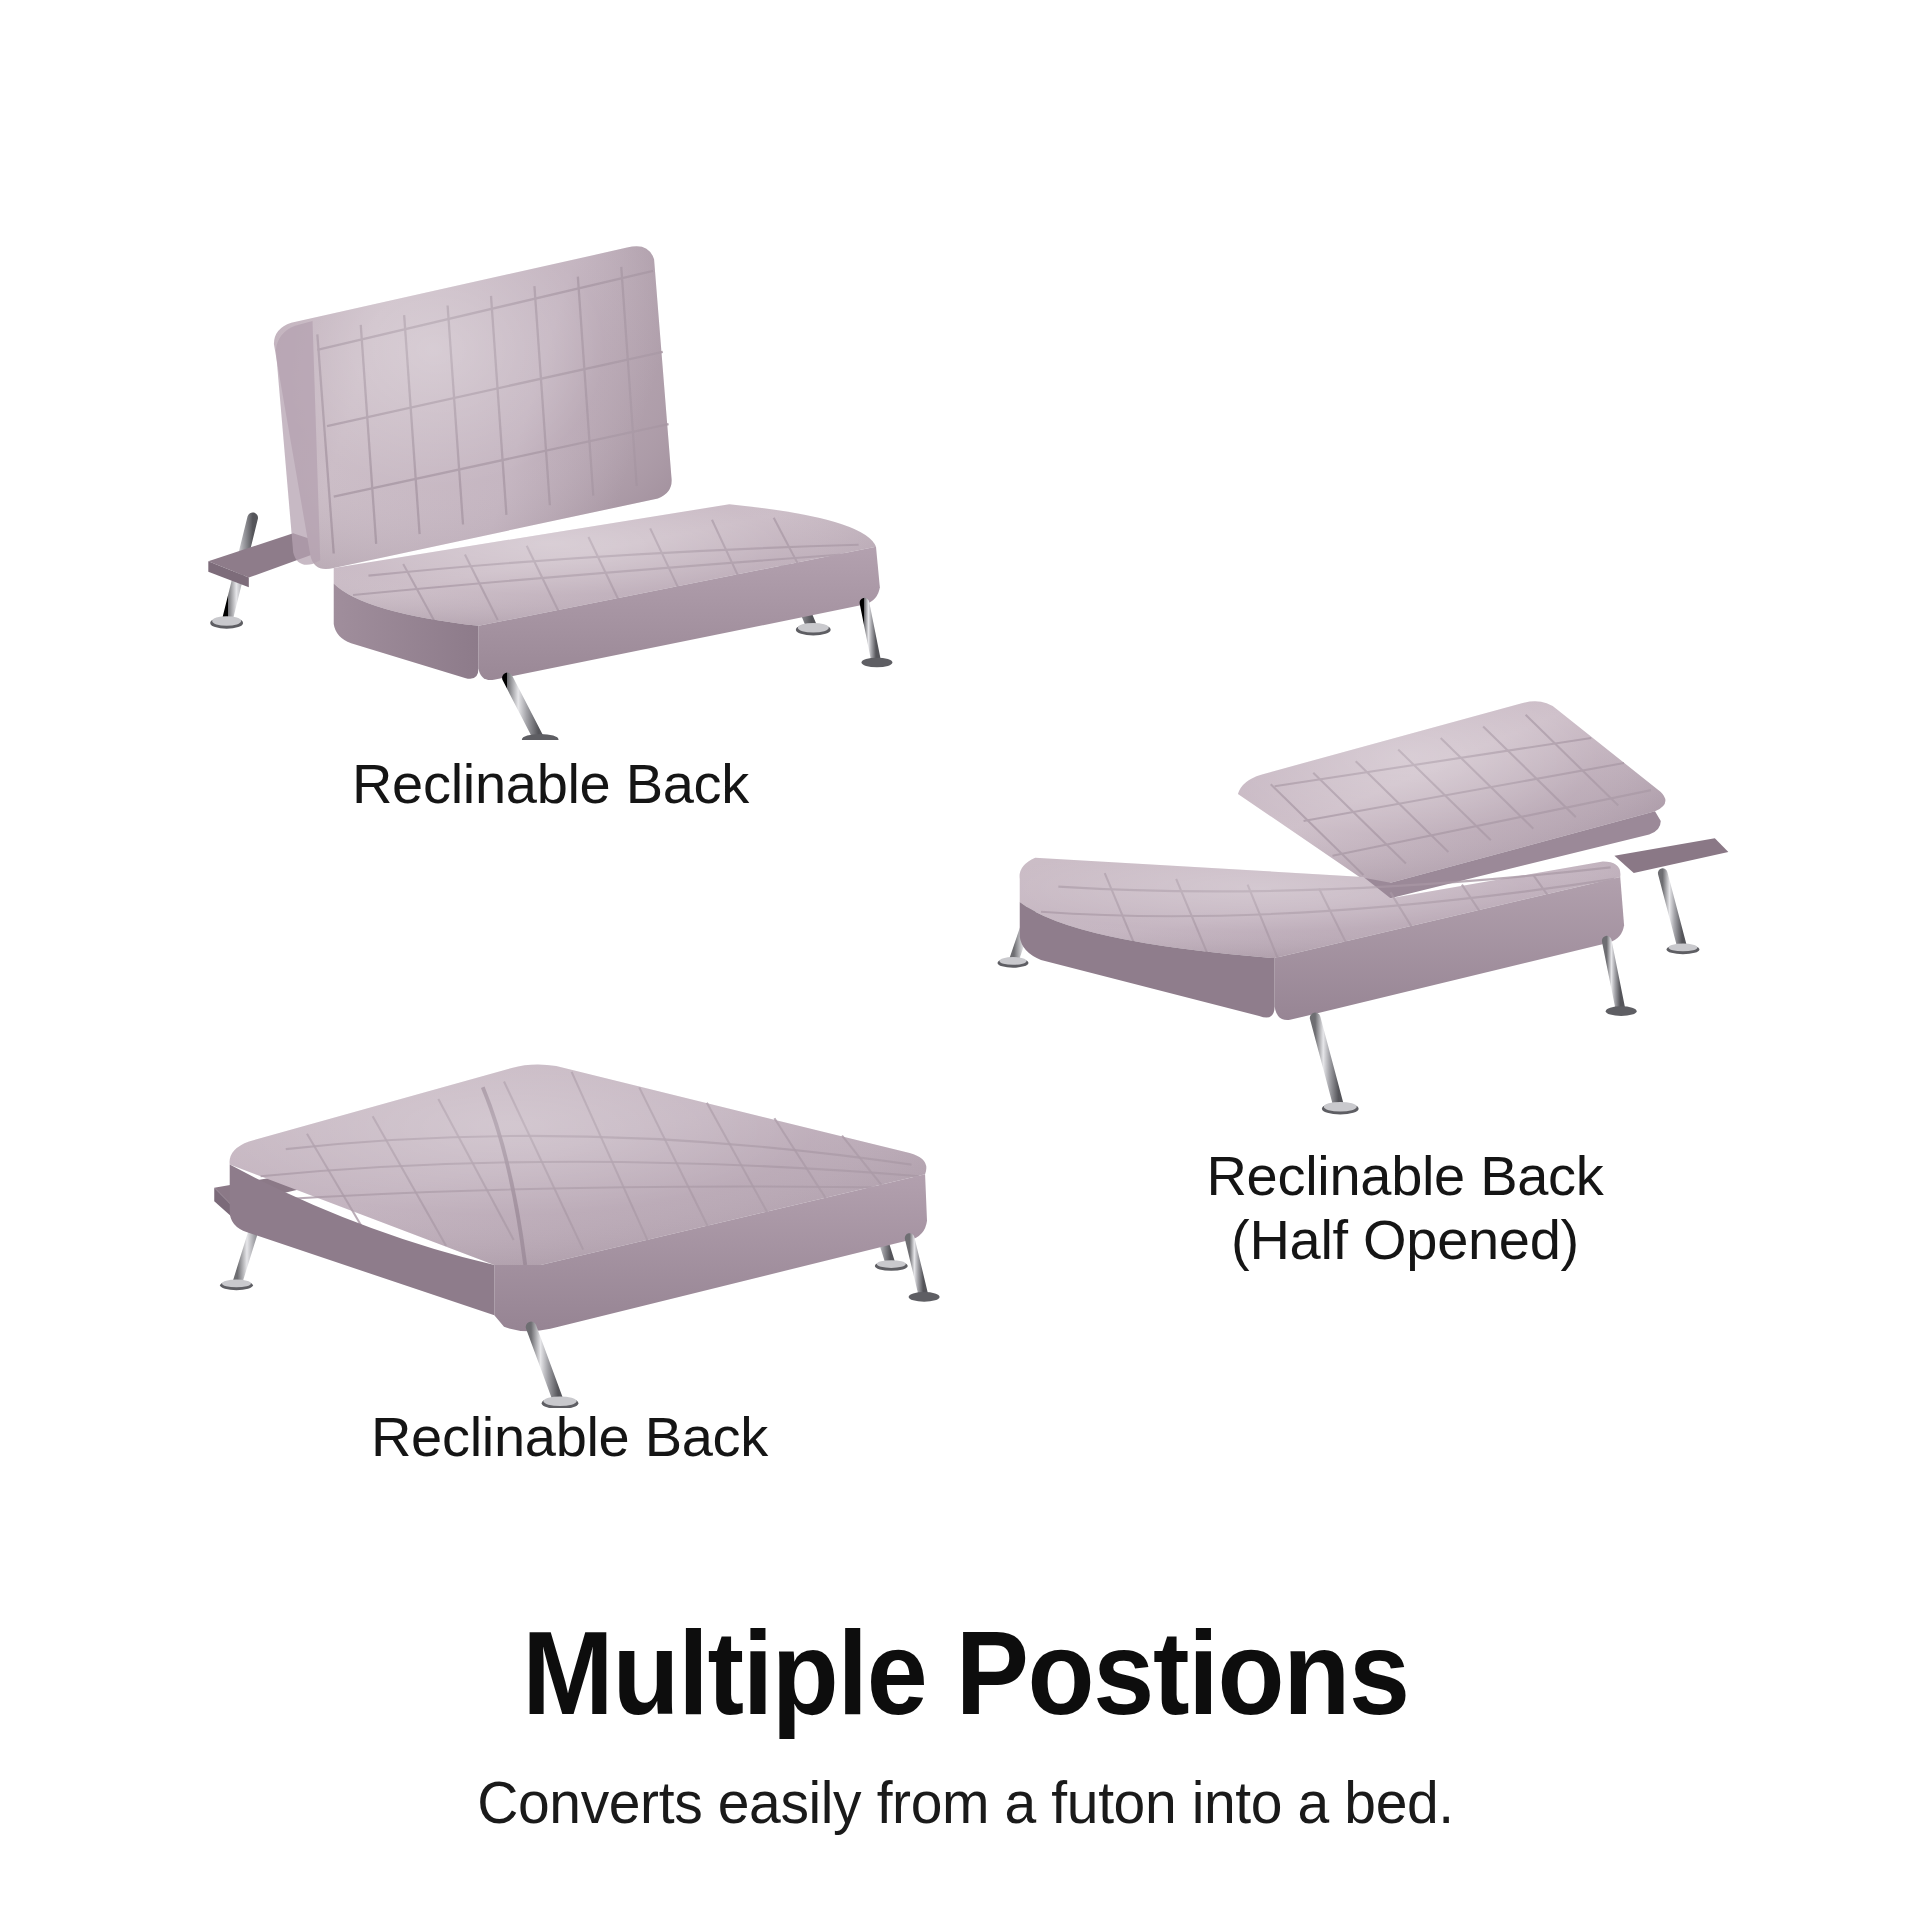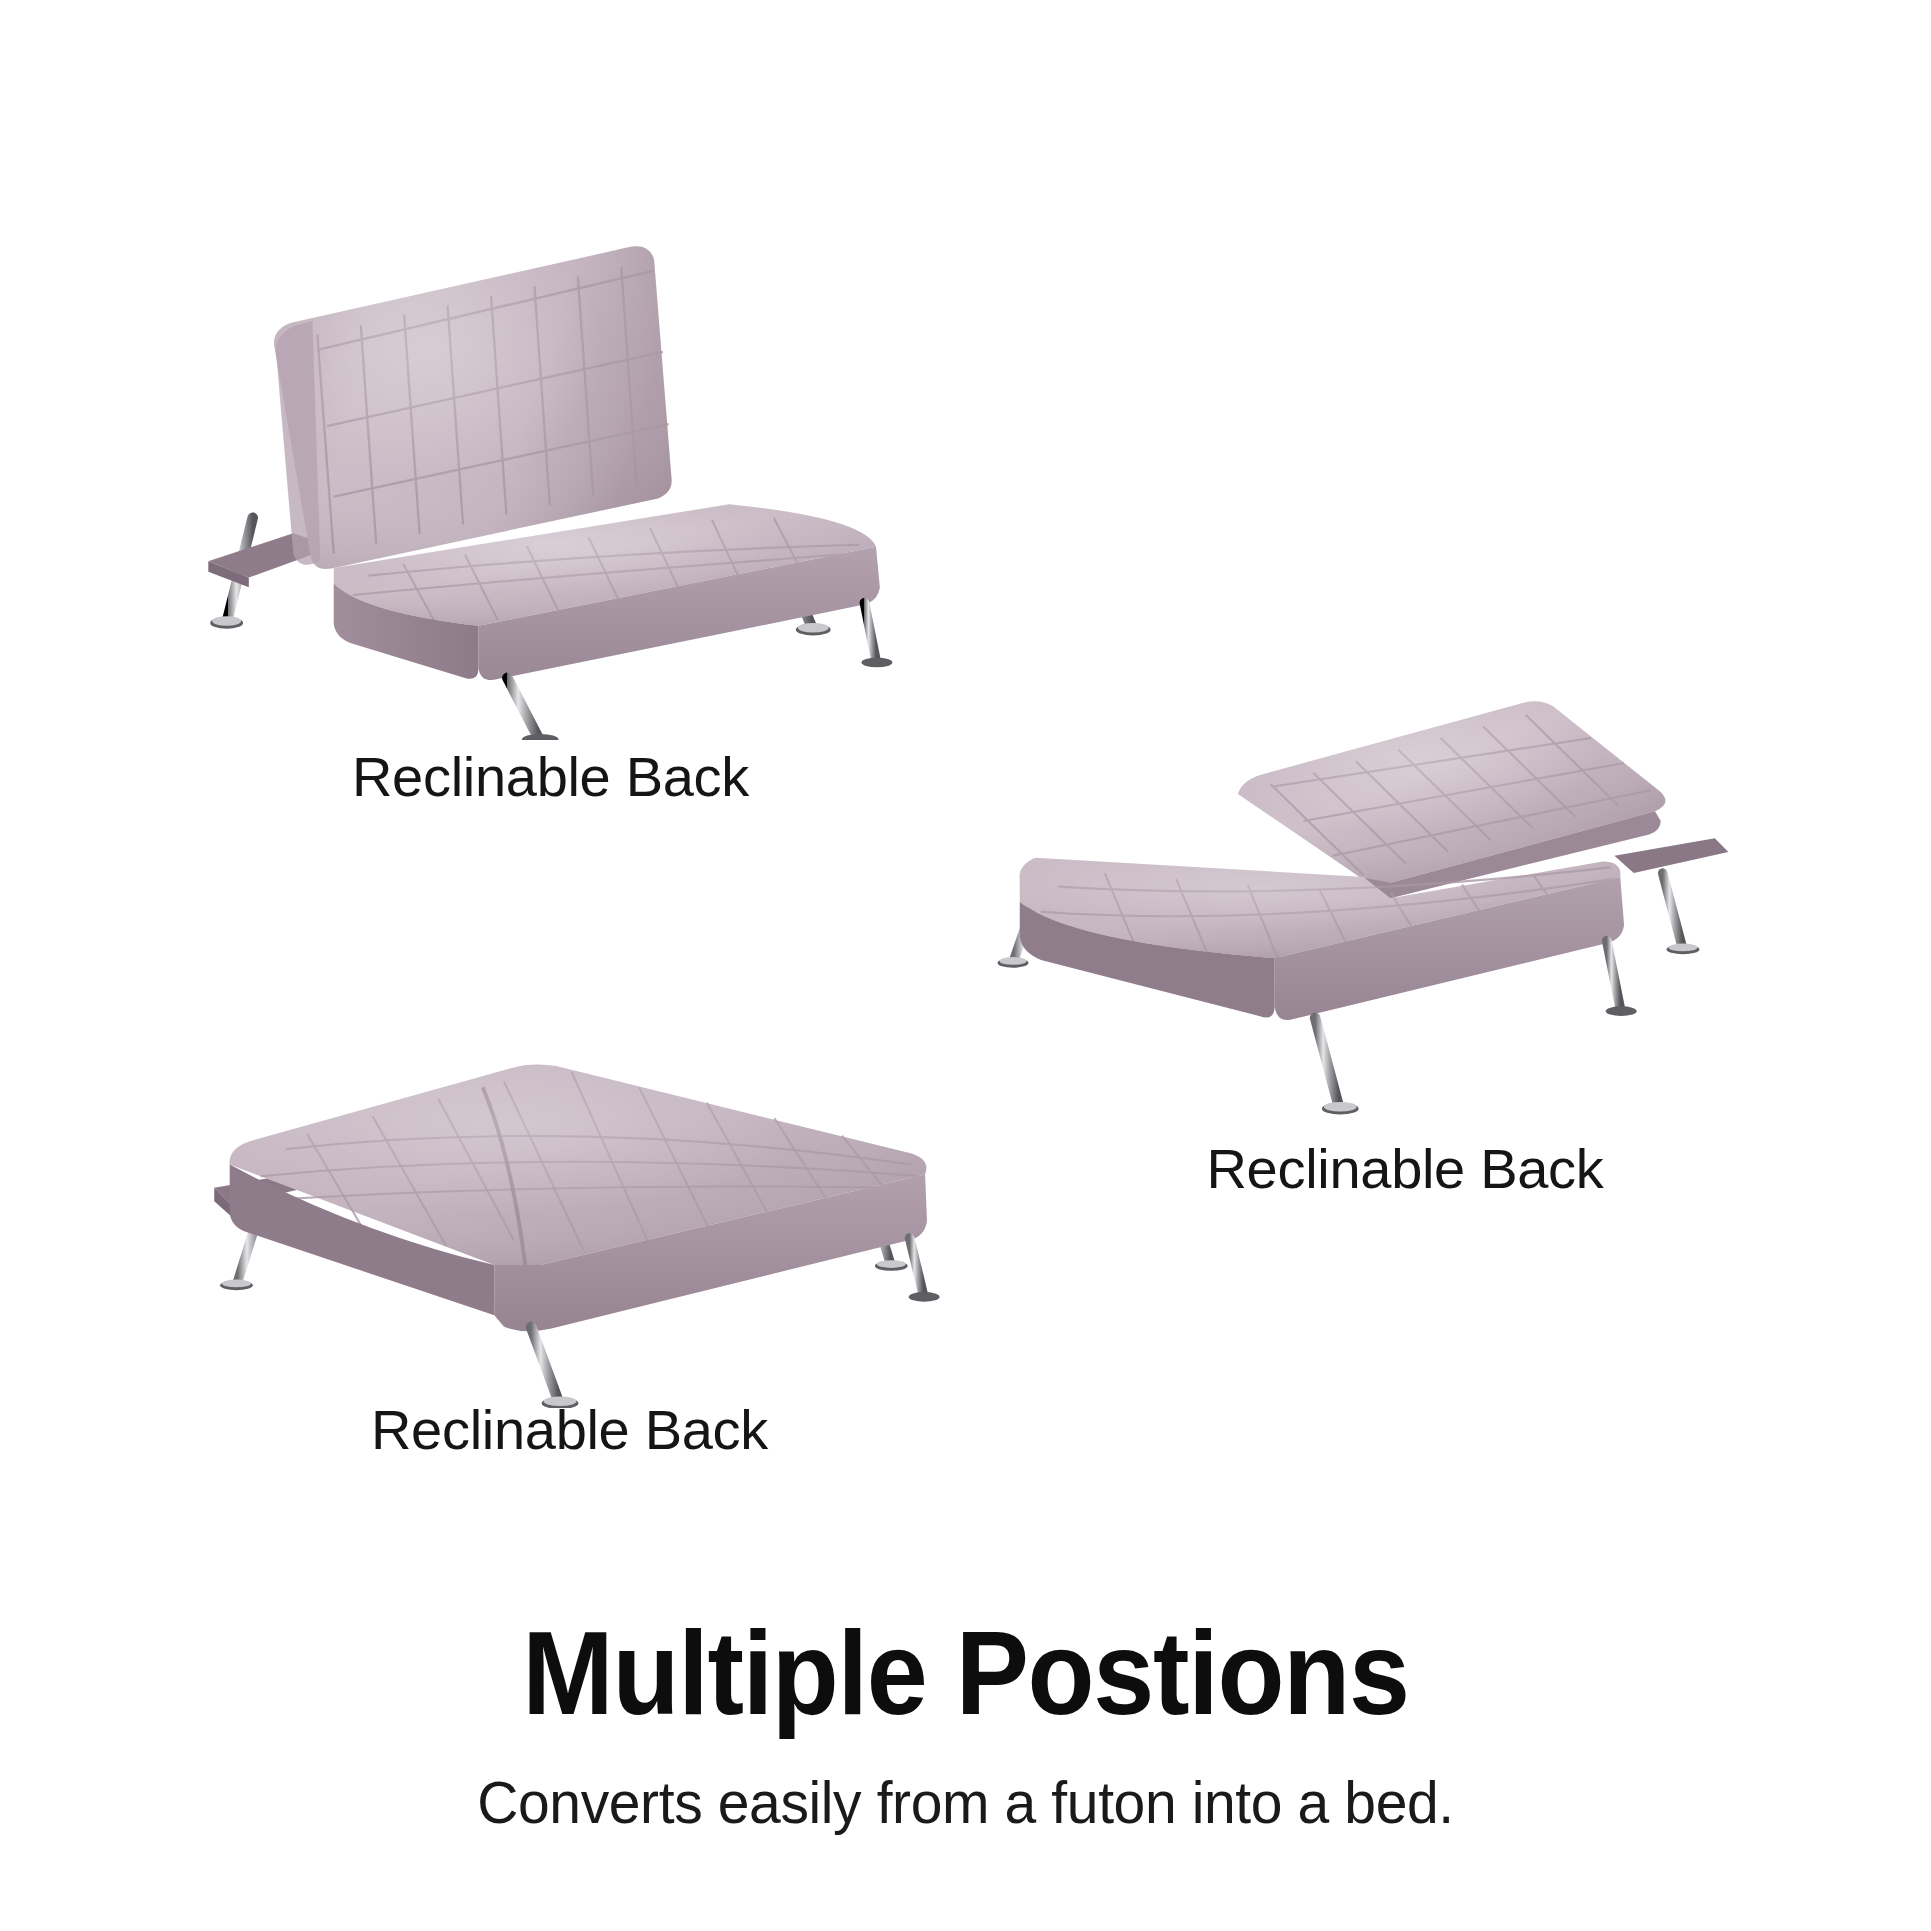--- a/index.html
+++ b/index.html
@@ -21,20 +21,21 @@
   
   .caption{
     position:absolute;
     color:#151515;
     font-weight:400;
     font-size:56px;
     line-height:1.14;
     text-align:center;
     letter-spacing:-0.3px;
     white-space:nowrap;
+    margin-top:7px;
   }
   .caption .l2{display:block;}
   #cap-closed{left:0;   top:745px;  width:1101px;}
   #cap-half  {left:879px;top:1137px; width:1052px;}
   #cap-flat  {left:0;   top:1398px; width:1139px;}
 
   
   .footer{position:absolute;left:0;width:1931px;text-align:center;}
   #headline{
     top:1614px;
@@ -341,20 +342,21 @@
       </g>
     </svg>
   </div>
 
   <div class="caption" id="cap-closed">
     <span>Reclinable Back</span>
   </div>
 
   <div class="caption" id="cap-half">
     <span>Reclinable Back</span>
+    <span class="l2">(Half Opened)</span>
   </div>
 
   <div class="caption" id="cap-flat">
     <span>Reclinable Back</span>
   </div>
 
   <div class="footer" id="headline">Multiple Postions</div>
   <div class="footer" id="subhead">Converts easily from a futon into a bed.</div>
 
 </div>

